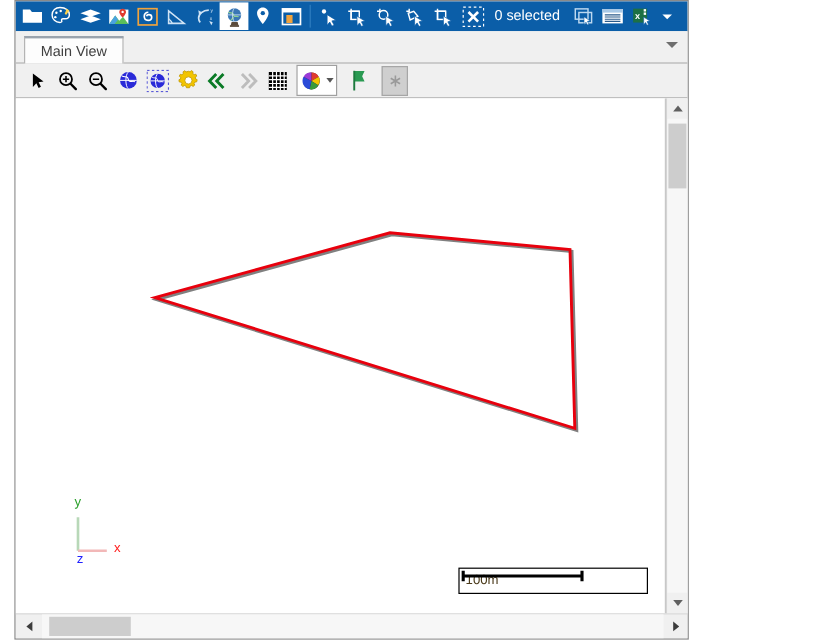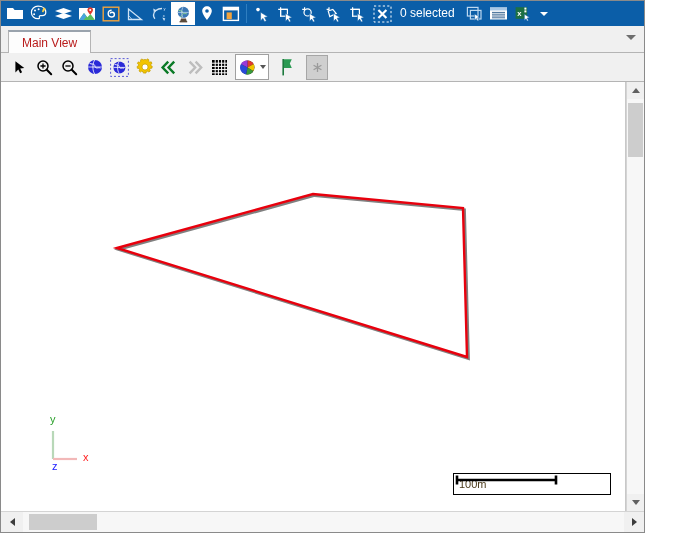--- a/index.html
+++ b/index.html
@@ -13,22 +13,22 @@
     font-family: "Liberation Sans", sans-serif;
     font-size: 12px;
     overflow: hidden;
     position: relative;
     -webkit-font-smoothing: antialiased;
   }
 
   
   #app {
     position: absolute;
-    left: 0; top: 0;
-    width: 645px; height: 533px;
+    left: 12px; top: 0;
+    width: 562px; height: 533px;
     box-sizing: border-box;
     border: 1px solid #8a8a8a;
     background: #f0f0f0;
     display: flex;
     flex-direction: column;
     overflow: hidden;
   }
 
   
   #ribbon {
@@ -87,21 +87,21 @@
   .tab {
     height: 23px;
     box-sizing: border-box;
     padding: 0 13px;
     display: flex;
     align-items: center;
     background: #fdfdfd;
     border: 1px solid #b4b4b4;
     border-bottom: none;
     border-top: 2px solid #9aa3ad;
-    color: #b91c1c;
+    color: #404040;
     font-size: 12px;
     position: relative;
     top: 1px;
   }
   #tab-overflow {
     position: absolute;
     right: 8px;
     top: 9px;
     width: 0; height: 0;
     border-left: 5px solid transparent;

